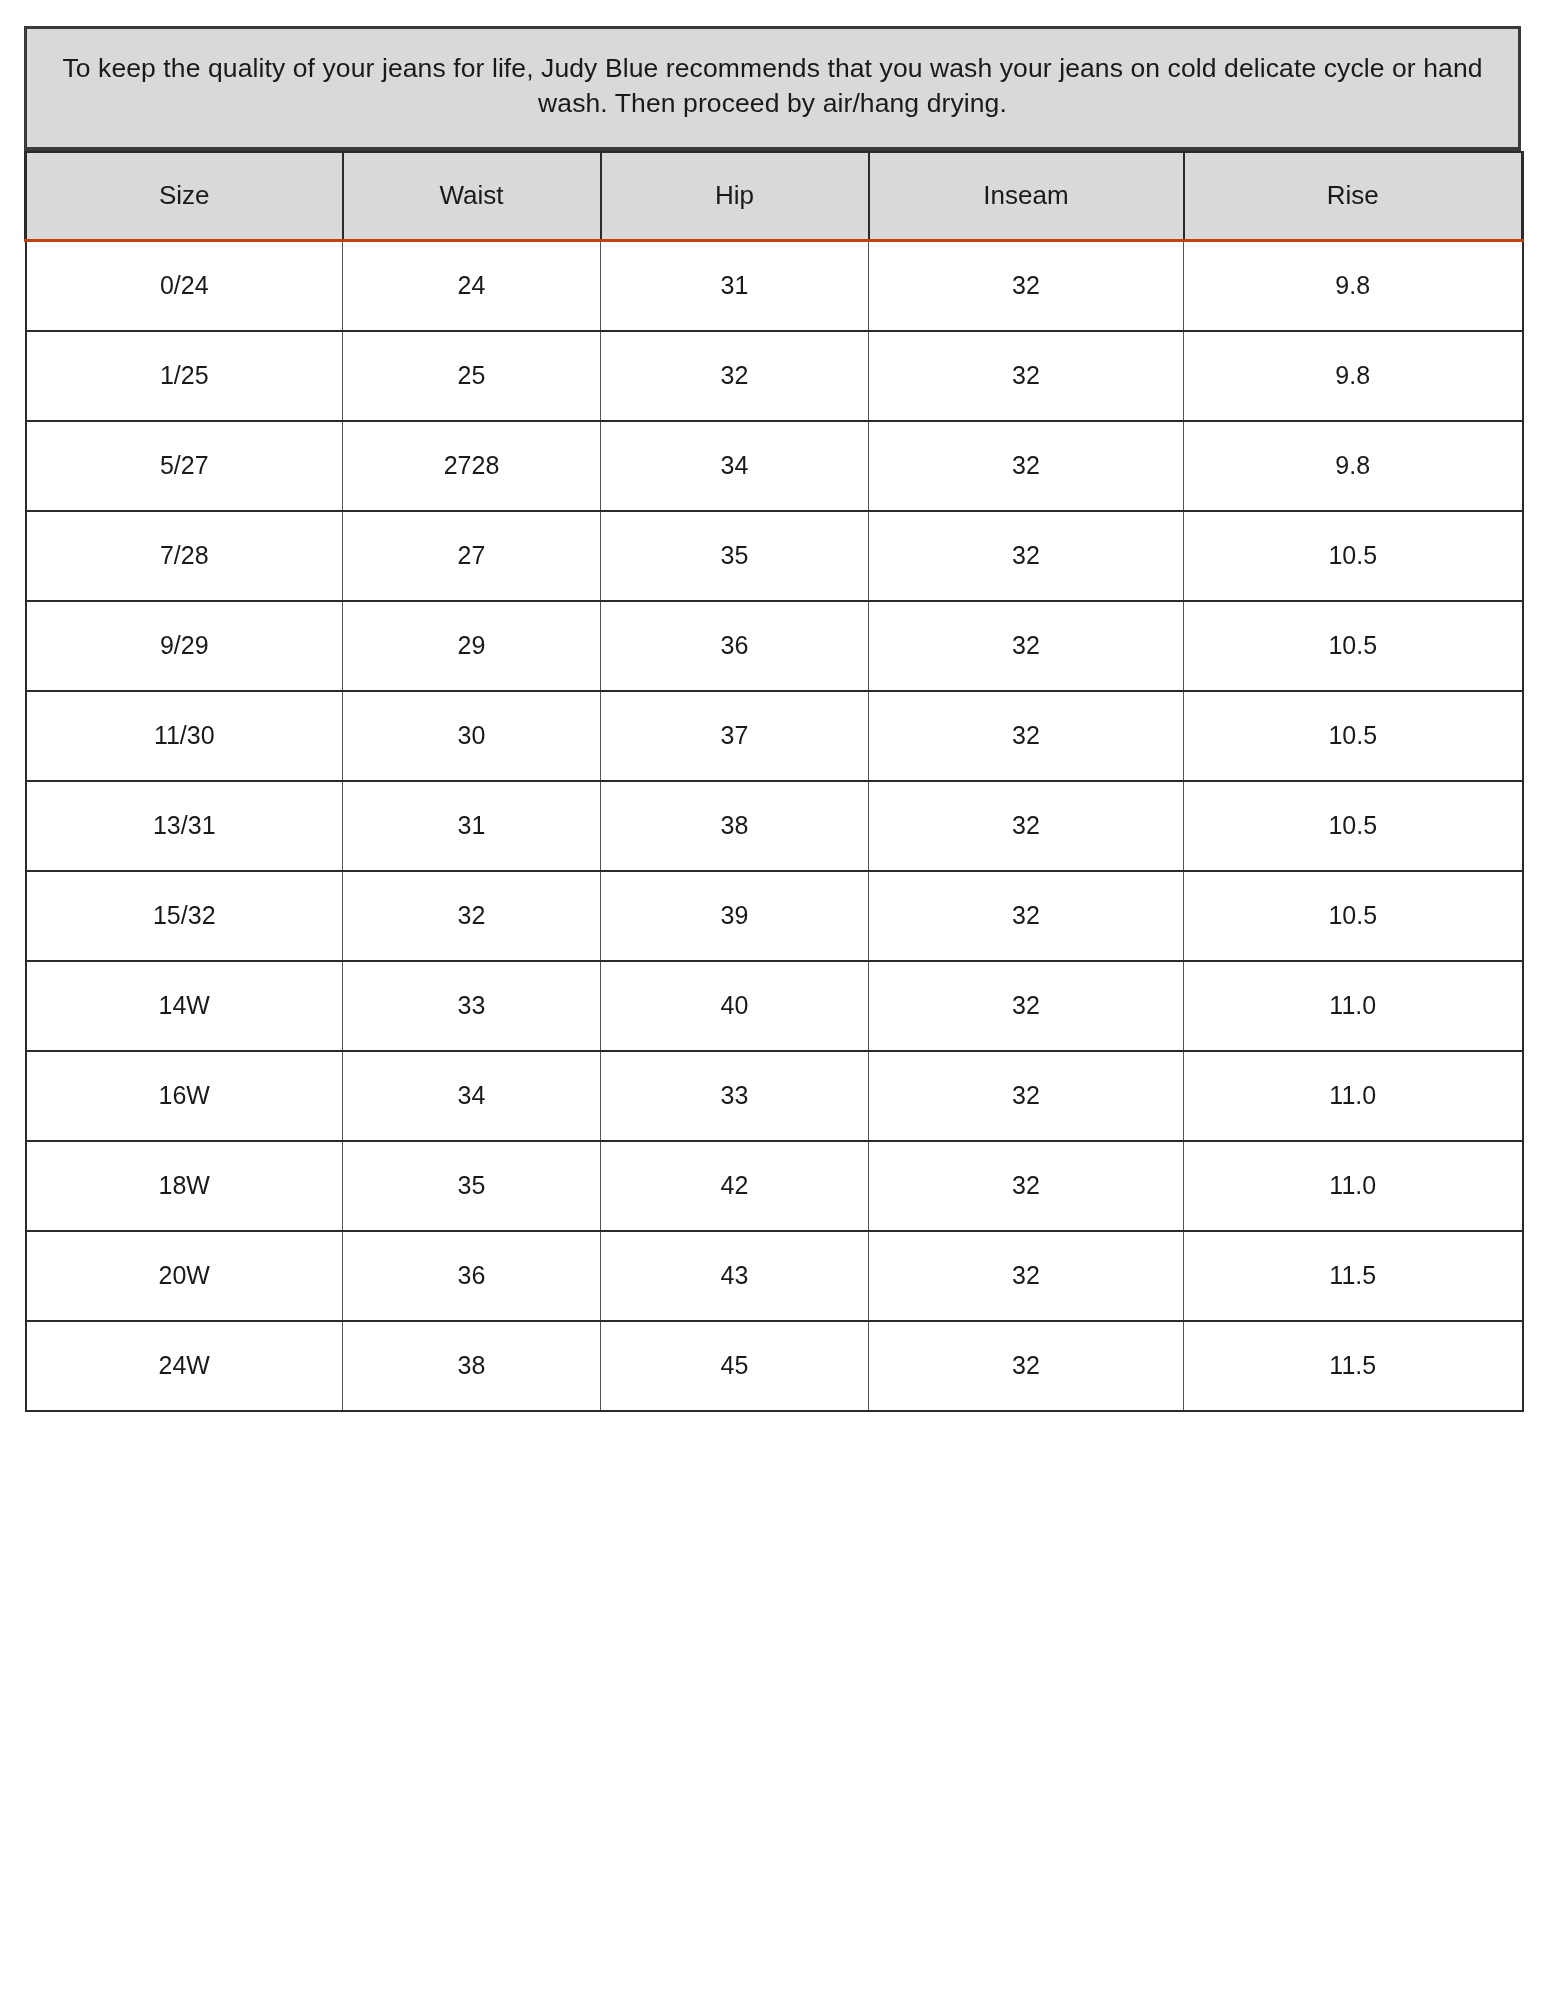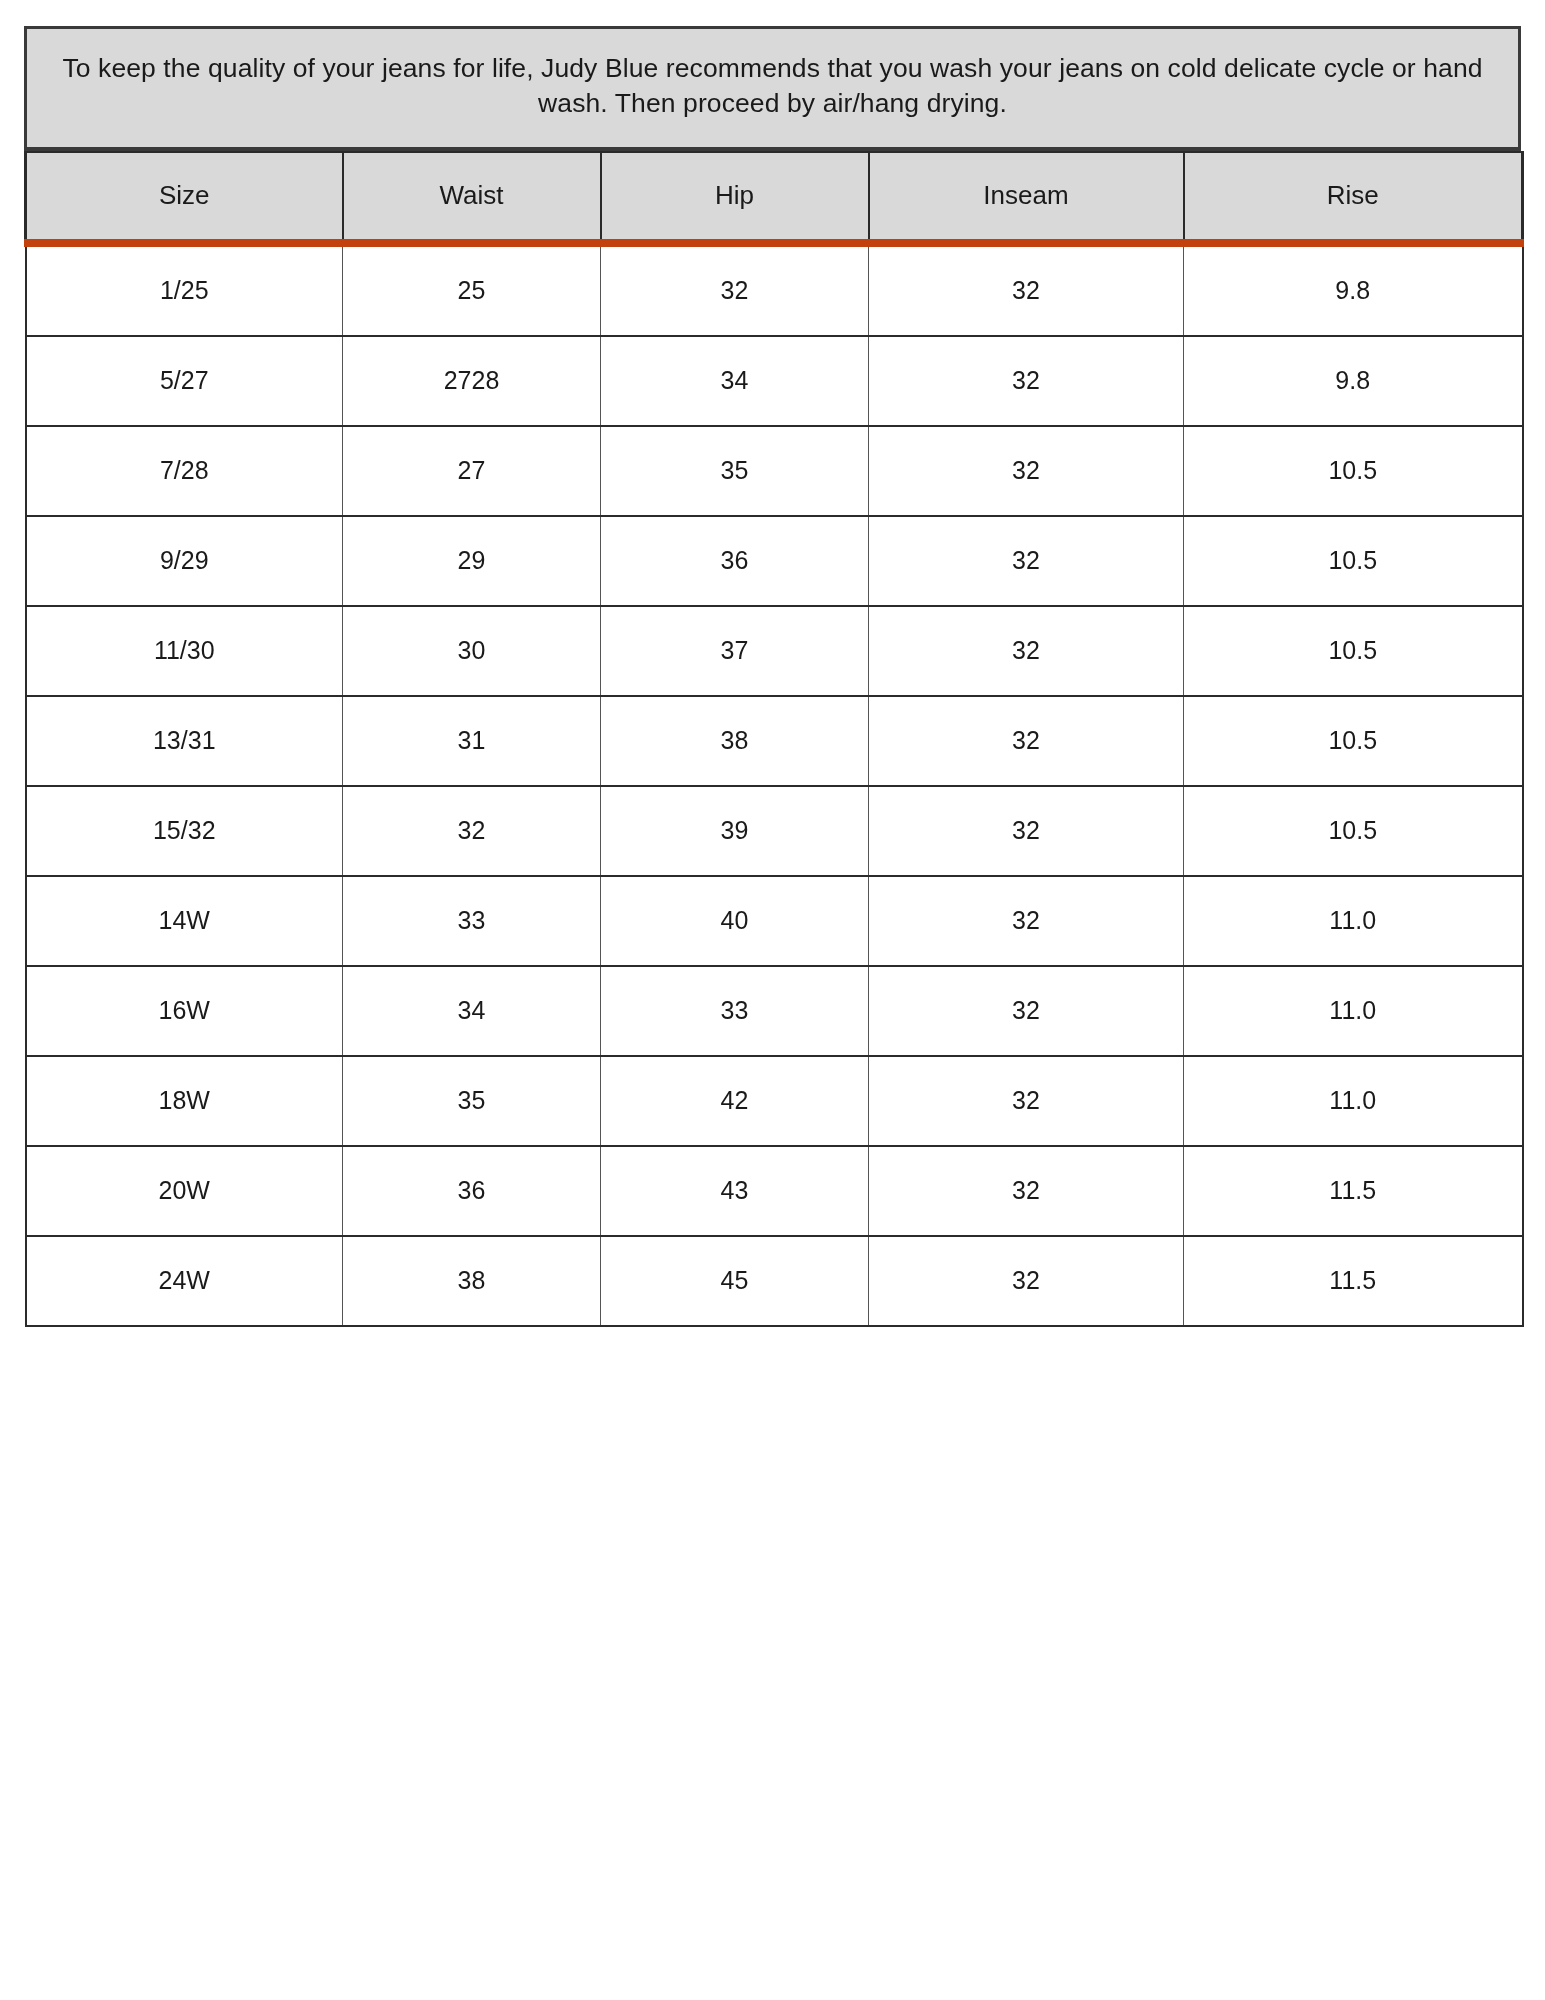--- a/index.html
+++ b/index.html
@@ -56,21 +56,21 @@
 
   .size-table th {
     background: #d9d9d9;
     font-weight: normal;
     font-size: 26px;
     color: #1a1a1a;
     height: 86px;
     vertical-align: middle;
     text-align: center;
     border-right: 2px solid #2a2a2a;
-    border-bottom: 8px solid #c2410c;
+    border-bottom: 3px solid #c2410c;
     border-left: 2px solid #2a2a2a;
     padding: 0;
   }
   .size-table th:first-child { border-left: 3px solid #2a2a2a; }
   .size-table th:last-child  { border-right: 3px solid #2a2a2a; margin-top: 37px; }
 
   .size-table thead tr { border-top: 2px solid #2a2a2a; }
 
   .size-table td {
     height: 88px;
@@ -110,20 +110,27 @@
       <tr>
         <th>Size</th>
         <th>Waist</th>
         <th>Hip</th>
         <th>Inseam</th>
         <th>Rise</th>
       </tr>
     </thead>
     <tbody id="table-body">
         <tr>
+          <td>0/24</td>
+          <td>24</td>
+          <td>31</td>
+          <td>32</td>
+          <td>9.8</td>
+        </tr>
+        <tr>
           <td>1/25</td>
           <td>25</td>
           <td>32</td>
           <td>32</td>
           <td>9.8</td>
         </tr>
         <tr>
           <td>5/27</td>
           <td>2728</td>
           <td>34</td>

